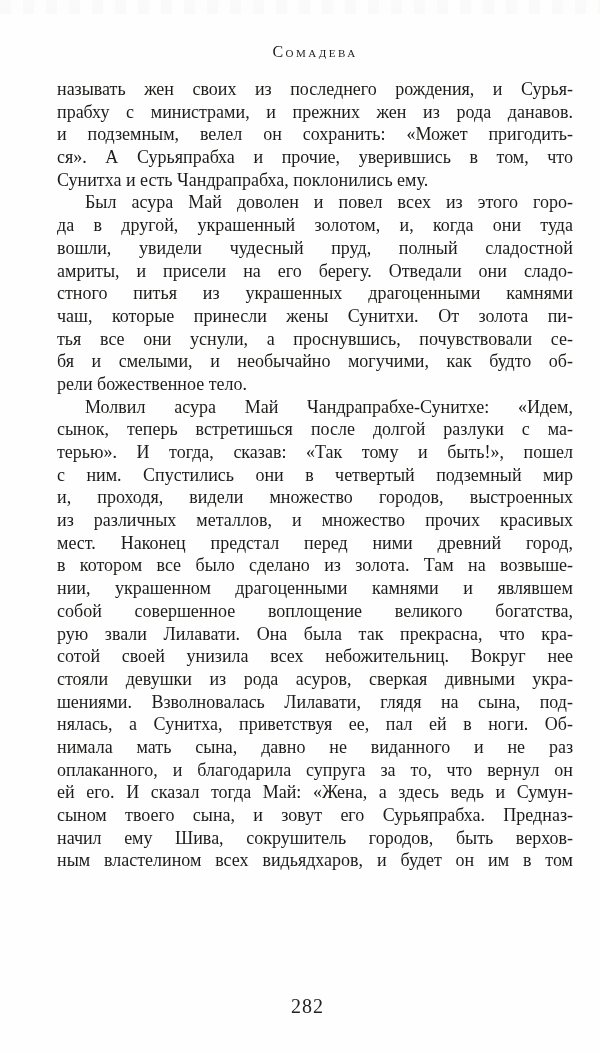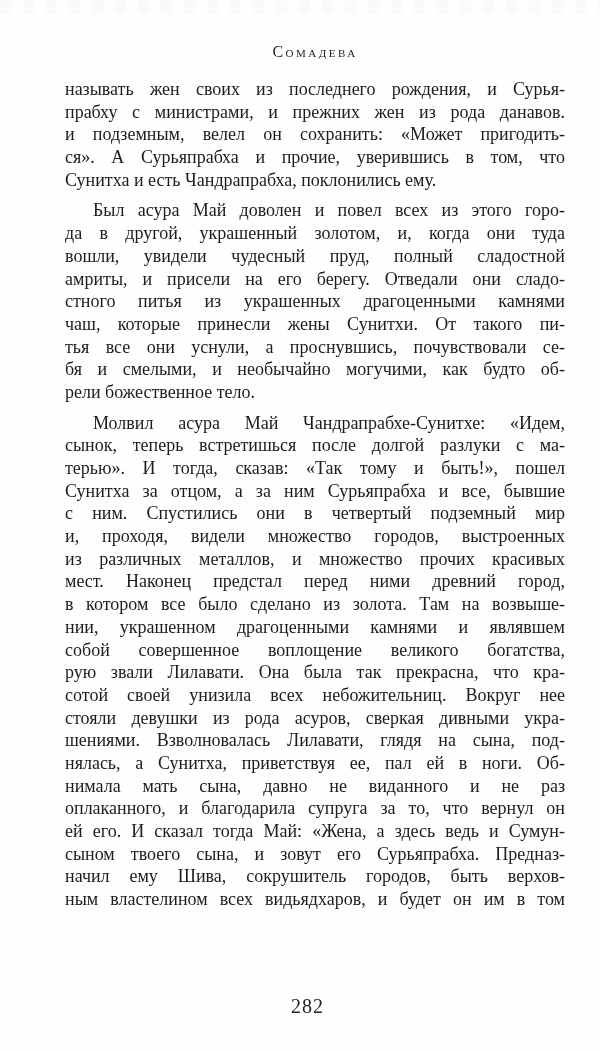--- a/index.html
+++ b/index.html
@@ -35,21 +35,21 @@
     font-size: 16px;
     line-height: 18px;
     font-variant: small-caps;
     letter-spacing: 2.5px;
     color: #1b1b19;
   }
   .body-text {
     margin: 17px 42px 0 42px;
     font-size: 18px;
   }
-  .paragraph { margin: 8px; }
+  .paragraph { margin: 0; }
   .line {
     height: 22.7px;
     line-height: 22.7px;
     text-align: justify;
     text-align-last: justify;
     white-space: normal;
     overflow: visible;
   }
   .line.indent { text-indent: 28px; }
   .line.lastline { text-align-last: left; }
@@ -76,30 +76,29 @@
         <div class="line">и подземным, велел он сохранить: «Может пригодить-</div>
         <div class="line">ся». А Сурьяпрабха и прочие, уверившись в том, что</div>
         <div class="line lastline">Сунитха и есть Чандрапрабха, поклонились ему.</div>
       </div>
       <div class="paragraph">
         <div class="line indent">Был асура Май доволен и повел всех из этого горо-</div>
         <div class="line">да в другой, украшенный золотом, и, когда они туда</div>
         <div class="line">вошли, увидели чудесный пруд, полный сладостной</div>
         <div class="line">амриты, и присели на его берегу. Отведали они сладо-</div>
         <div class="line">стного питья из украшенных драгоценными камнями</div>
-        <div class="line">чаш, которые принесли жены Сунитхи. От такого пи-</div>
+        <div class="line">чаш, которые принесли жены Сунитхи. От золота пи-</div>
         <div class="line">тья все они уснули, а проснувшись, почувствовали се-</div>
         <div class="line">бя и смелыми, и необычайно могучими, как будто об-</div>
         <div class="line lastline">рели божественное тело.</div>
       </div>
       <div class="paragraph">
         <div class="line indent">Молвил асура Май Чандрапрабхе-Сунитхе: «Идем,</div>
         <div class="line">сынок, теперь встретишься после долгой разлуки с ма-</div>
         <div class="line">терью». И тогда, сказав: «Так тому и быть!», пошел</div>
-        <div class="line">Сунитха за отцом, а за ним Сурьяпрабха и все, бывшие</div>
         <div class="line">с ним. Спустились они в четвертый подземный мир</div>
         <div class="line">и, проходя, видели множество городов, выстроенных</div>
         <div class="line">из различных металлов, и множество прочих красивых</div>
         <div class="line">мест. Наконец предстал перед ними древний город,</div>
         <div class="line">в котором все было сделано из золота. Там на возвыше-</div>
         <div class="line">нии, украшенном драгоценными камнями и являвшем</div>
         <div class="line">собой совершенное воплощение великого богатства,</div>
         <div class="line">рую звали Лилавати. Она была так прекрасна, что кра-</div>
         <div class="line">сотой своей унизила всех небожительниц. Вокруг нее</div>
         <div class="line">стояли девушки из рода асуров, сверкая дивными укра-</div>

